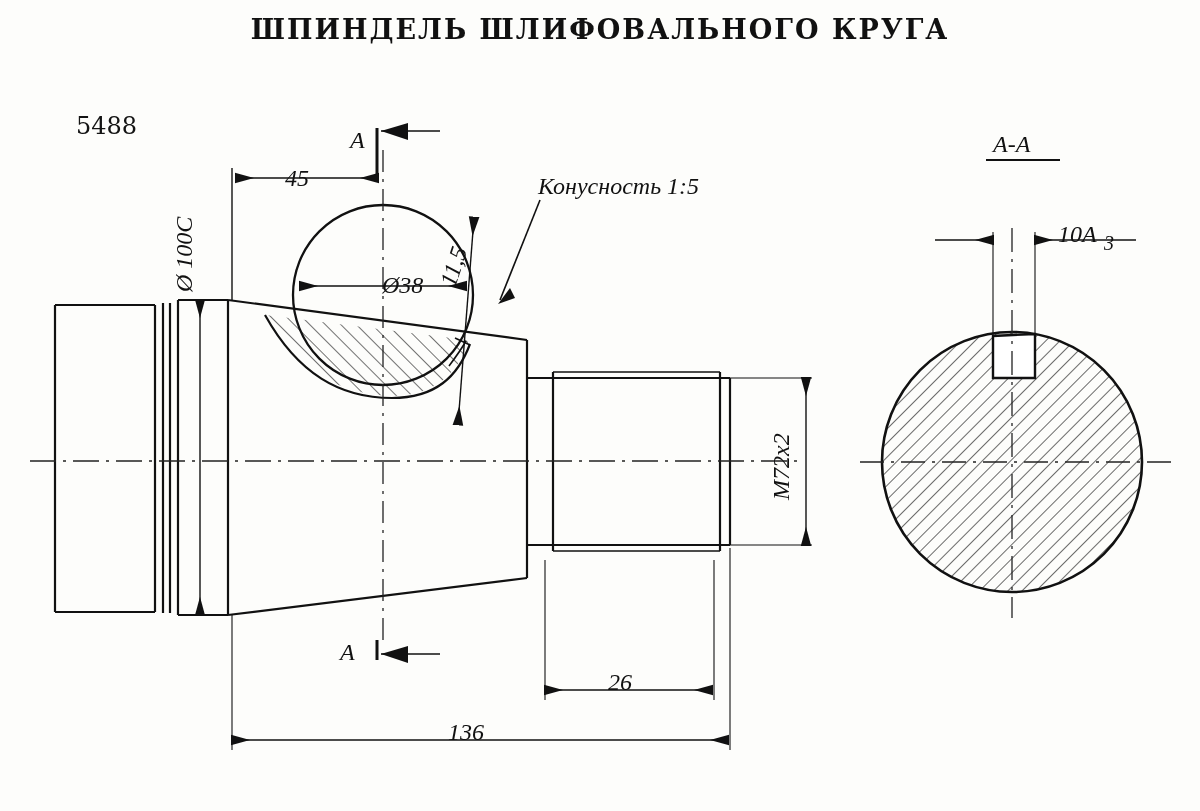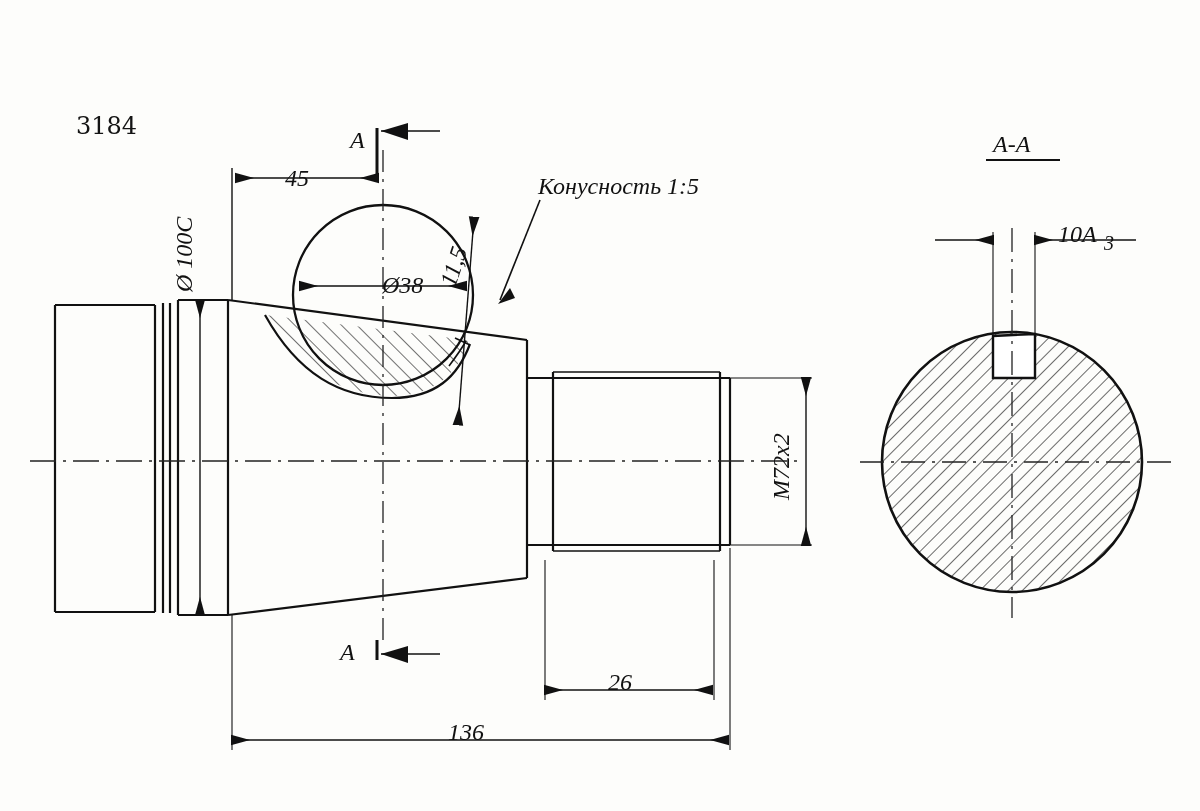--- a/index.html
+++ b/index.html
@@ -53,21 +53,22 @@
   }
   .lbl-big {
     font-size: 24px;
   }
 </style>
 </head>
 <body>
 
 <div id="sheet">
 
-  <div id="part-number">3184</div>
+  <div id="title">ШПИНДЕЛЬ ШЛИФОВАЛЬНОГО КРУГА</div>
+  <div id="part-number">5488</div>
 
   <svg id="drawing" width="1200" height="811" viewBox="0 0 1200 811">
 
     <defs>
       <pattern id="hatch" width="10" height="10" patternTransform="rotate(45)" patternUnits="userSpaceOnUse">
         <line x1="0" y1="0" x2="0" y2="10" stroke="#1a1a1a" stroke-width="1.3"></line>
       </pattern>
       <pattern id="hatch2" width="11" height="11" patternTransform="rotate(-45)" patternUnits="userSpaceOnUse">
         <line x1="0" y1="0" x2="0" y2="11" stroke="#1a1a1a" stroke-width="1.3"></line>
       </pattern>

